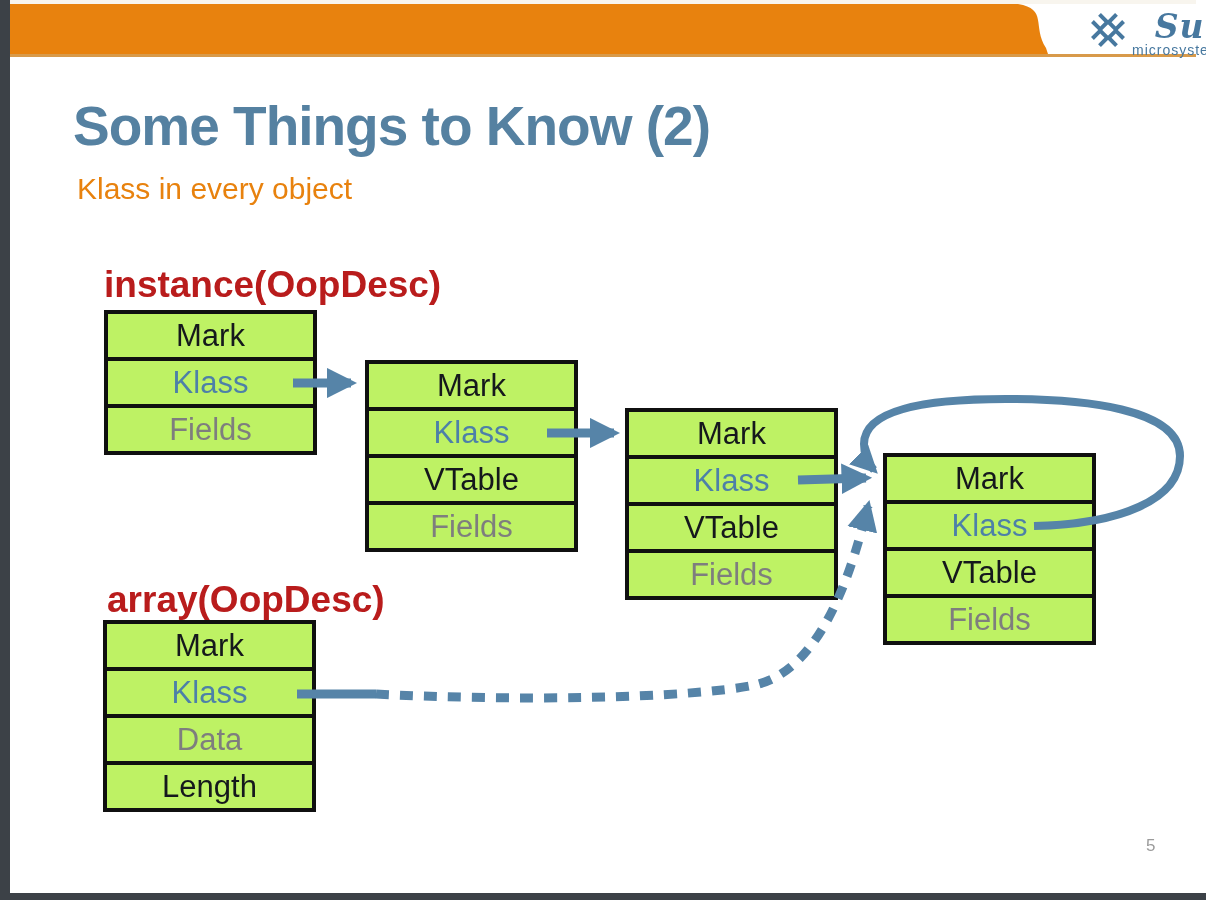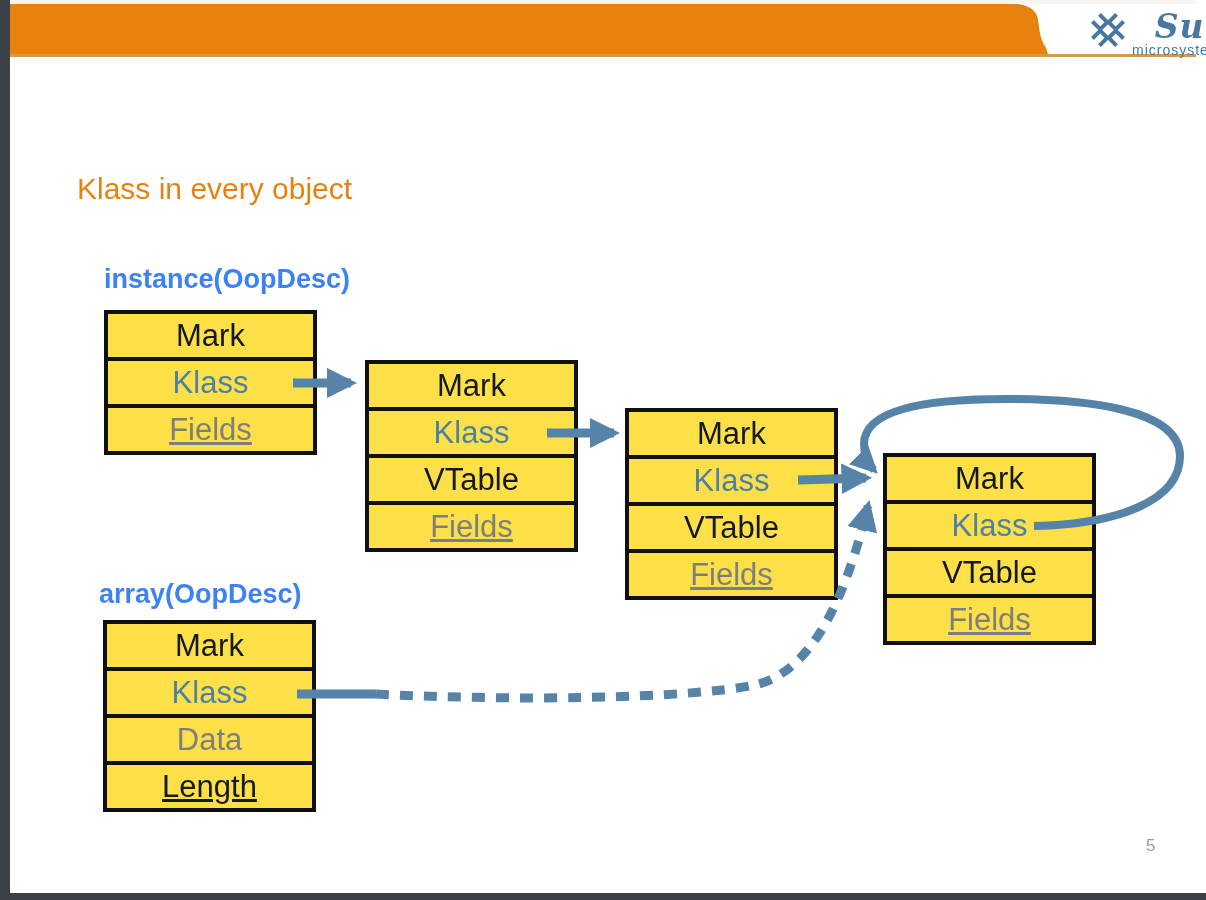--- a/index.html
+++ b/index.html
@@ -27,31 +27,31 @@
   .slide-title{
     position:absolute;left:63px;top:94px;
     font-size:55px;font-weight:bold;color:#5581a1;letter-spacing:-1px;white-space:nowrap;
   }
   .slide-subtitle{
     position:absolute;left:67px;top:172px;
     font-size:30px;font-weight:normal;color:#e8820e;white-space:nowrap;
   }
   #diagram{position:absolute;left:0;top:0;width:1186px;height:893px;}
   .struct-label{
-    position:absolute;font-size:27px;font-weight:bold;color:#3b82f6;white-space:nowrap;
+    position:absolute;font-size:37px;font-weight:bold;color:#b91c1c;white-space:nowrap;
   }
   .struct-box{
-    position:absolute;width:213px;border:4px solid #101010;background:#fde047;box-sizing:border-box;
+    position:absolute;width:213px;border:4px solid #101010;background:#bef264;box-sizing:border-box;
   }
   .struct-row{
     height:43px;border-bottom:4px solid #101010;
     display:flex;align-items:center;justify-content:center;
     font-size:31px;color:#15181c;
   }
-  .struct-row:last-child{border-bottom:none;text-decoration:underline;}
+  .struct-row:last-child{border-bottom:none;}
   .v-klass{color:#4d80a8;font-weight:normal;}
   .v-muted{color:#7e7e7e;}
   #arrows{position:absolute;left:0;top:0;pointer-events:none;}
   .page-number{
     position:absolute;left:1136px;top:836px;
     font-size:17px;color:#9b9b9b;
   }
 </style>
 </head>
 <body>
@@ -73,20 +73,21 @@
           <path transform="translate(3,27) rotate(270)" d="M0 0h4v9h6V0h4v13H0z"></path>
         </g>
       </svg>
       <div class="logo-text">
         <span class="logo-sun">Sun</span>
         <span class="logo-micro">microsystems</span>
       </div>
     </div>
   </div>
 
+  <div class="slide-title">Some Things to Know (2)</div>
   <div class="slide-subtitle">Klass in every object</div>
 
   <div id="diagram">
       <div class="struct-label" style="left: 94px; top: 264px;">instance(OopDesc)</div>
       <div class="struct-box" style="left: 94px; top: 310px;">
         <div class="struct-row v-plain">Mark</div>
         <div class="struct-row v-klass">Klass</div>
         <div class="struct-row v-muted">Fields</div>
       </div>
       <div class="struct-box" style="left: 355px; top: 360px;">
@@ -100,21 +101,21 @@
         <div class="struct-row v-klass">Klass</div>
         <div class="struct-row v-plain">VTable</div>
         <div class="struct-row v-muted">Fields</div>
       </div>
       <div class="struct-box" style="left: 873px; top: 453px;">
         <div class="struct-row v-plain">Mark</div>
         <div class="struct-row v-klass">Klass</div>
         <div class="struct-row v-plain">VTable</div>
         <div class="struct-row v-muted">Fields</div>
       </div>
-      <div class="struct-label" style="left: 89px; top: 579px;">array(OopDesc)</div>
+      <div class="struct-label" style="left: 97px; top: 579px;">array(OopDesc)</div>
       <div class="struct-box" style="left: 93px; top: 620px;">
         <div class="struct-row v-plain">Mark</div>
         <div class="struct-row v-klass">Klass</div>
         <div class="struct-row v-muted">Data</div>
         <div class="struct-row v-plain">Length</div>
       </div>
     </div>
 
   <svg id="arrows" width="1186" height="893">
     <defs>

